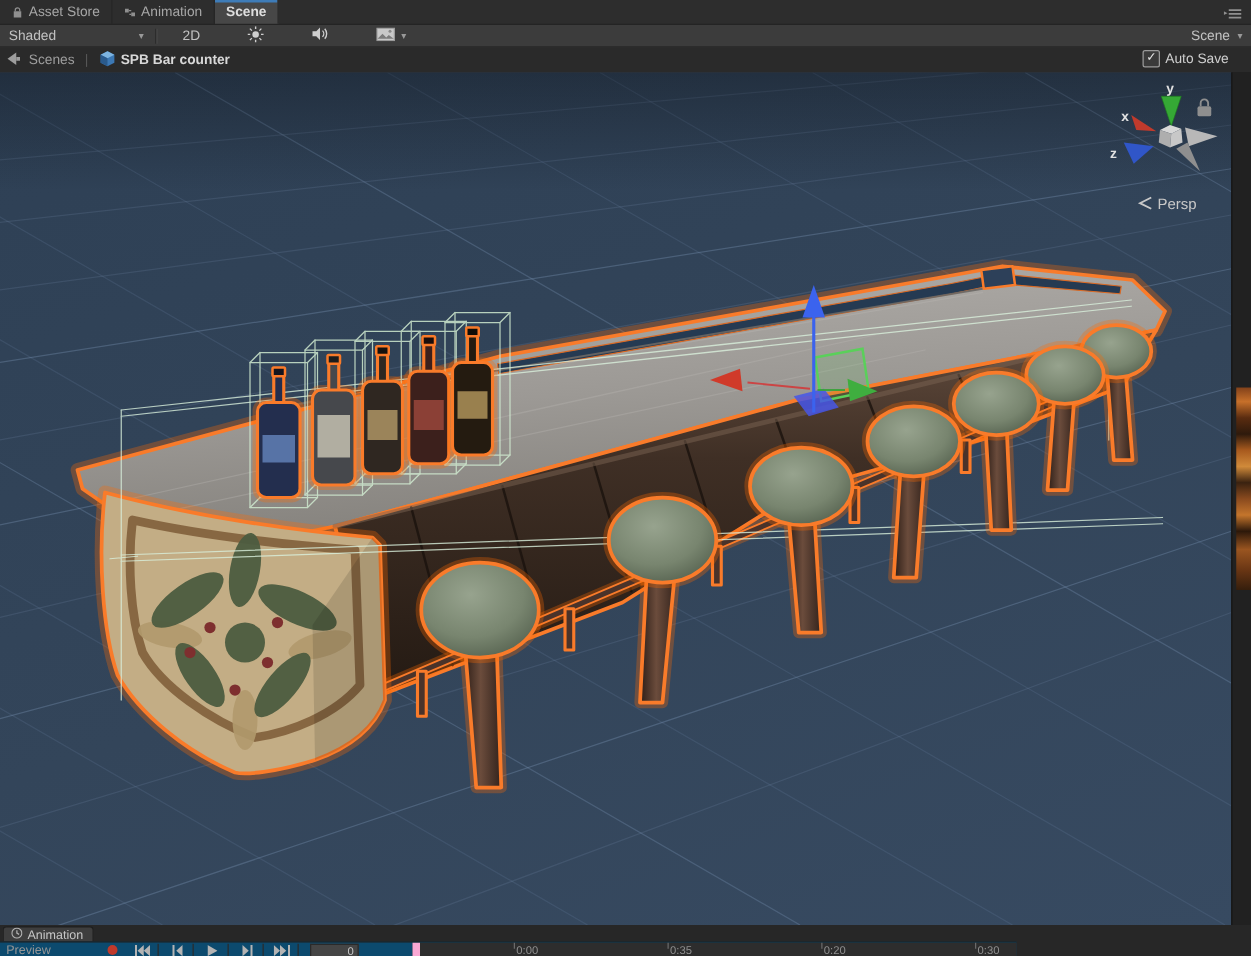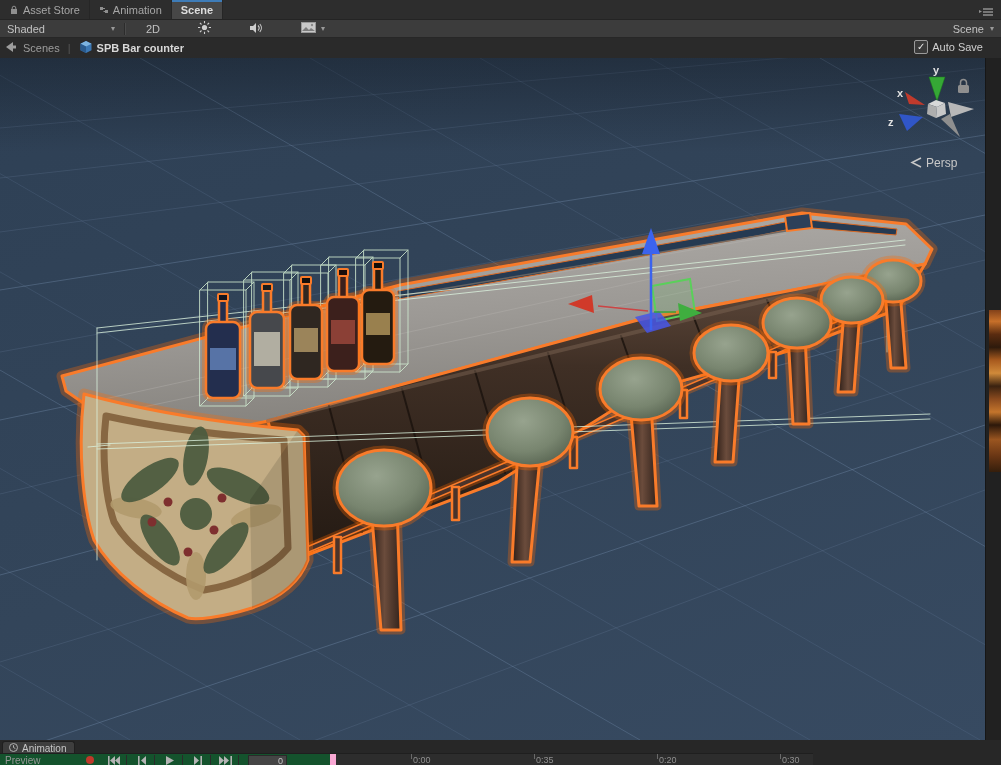--- a/index.html
+++ b/index.html
@@ -41,21 +41,21 @@
   .rightstrip{position:absolute;left:985px;top:58px;width:16px;height:682px;background:#212121;
               border-left:1px solid #161616;}
   .rightstrip .thumb{position:absolute;left:3px;top:252px;width:13px;height:162px;
       background:linear-gradient(180deg,#82411a 0%,#c7702a 7%,#5a2c10 15%,#2e1a0c 23%,#a85a1e 31%,
       #d08a3a 39%,#3a2210 47%,#8a4a1e 55%,#c4752c 63%,#2c180a 71%,#9a5520 80%,#6a3614 90%,#351e0c 100%);}
   
   .bottombar{position:absolute;left:0;top:740px;width:1001px;height:25px;background:#272727;}
   .animtab{position:absolute;left:2px;top:1px;height:12px;padding:0 8px 0 6px;background:#3e3e3e;
            border:1px solid #1f1f1f;border-bottom:none;border-radius:3px 3px 0 0;
            display:flex;align-items:center;gap:4px;font-size:10px;color:#c6c6c6;}
-  .controls{position:absolute;left:0;top:13px;width:813px;height:12px;background:#14532d;
+  .controls{position:absolute;left:0;top:13px;width:813px;height:12px;background:#0c4a6e;
             border-top:1px solid #1f1f1f;font-size:10px;color:#969696;overflow:hidden;}
   .controls .preview{position:absolute;left:5px;top:1px;}
   .rec{position:absolute;left:86px;top:2px;width:8px;height:8px;border-radius:50%;background:#c0392b;}
   .tpbtn{position:absolute;top:1px;width:24px;height:11px;display:flex;align-items:center;
          justify-content:center;border-right:1px solid #2a2a2a;}
   .framefield{position:absolute;left:248px;top:1px;width:34px;height:10px;background:#454545;
               border:1px solid #2a2a2a;color:#c8c8c8;font-size:9px;text-align:right;padding-right:3px;}
   .ruler{position:absolute;left:330px;top:0;width:671px;height:12px;background:#2d2d2d;
          border-left:6px solid #f9a8d4;}
   .rtick{position:absolute;top:1px;font-size:9px;color:#8f8f8f;}

